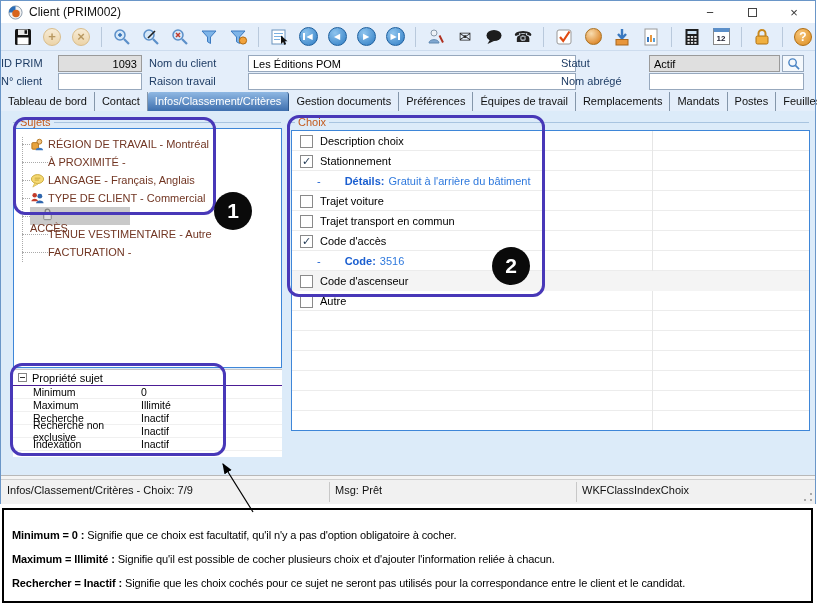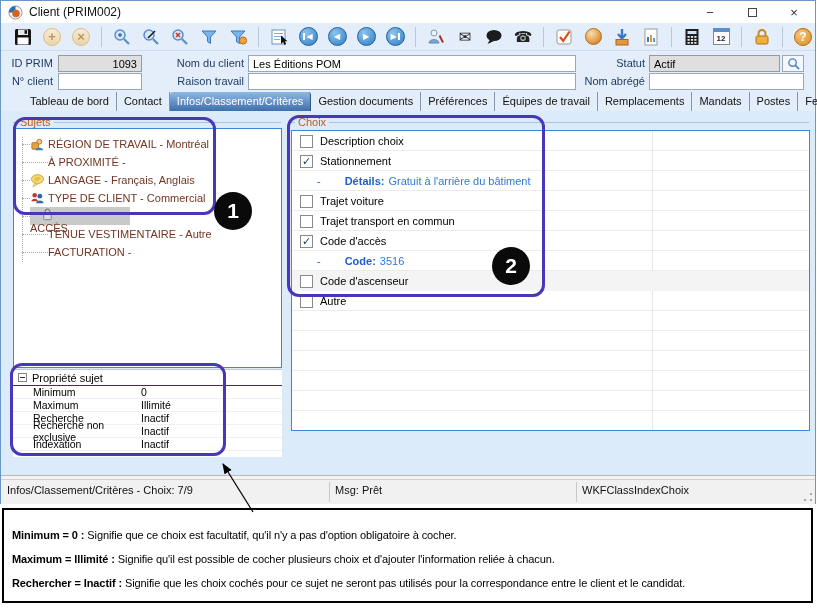--- a/index.html
+++ b/index.html
@@ -25,29 +25,29 @@
   .orangebtn { background:radial-gradient(circle at 35% 30%, #f6c57a, #dd8d1f); border:1px solid #b06c10; color:#fff; font-size:12px; }
   .navbtn { width:19px; height:19px; border-radius:50%; background:radial-gradient(circle at 35% 30%, #8ec4ee, #2e7cc4); border:1px solid #1d5f9e; color:#fff; display:flex; align-items:center; justify-content:center; gap:1px; }
   .navglyph { font-size:8px; line-height:1; }
   .navbar { width:2px; height:7px; background:#fff; display:inline-block; }
   .sphere { width:17px; height:17px; border-radius:50%; background:radial-gradient(circle at 35% 30%, #f8ddb0, #e0913a 70%, #b96d1a); border:1px solid #a9701f; }
   .glyphicon { font-size:15px; color:#222; }
   .calendaricon { width:17px; height:17px; background:#fff; border:1px solid #888; border-top:4px solid #5b8fc9; font-size:8px; font-weight:bold; color:#223; display:flex; align-items:center; justify-content:center; }
 
   
   .formarea { position:relative; height:40px; background:#e4eefa; }
-  .flabel { position:absolute; color:#1e3c64; text-align:right; height:16px; line-height:16px; }
+  .flabel { position:absolute; color:#1e3c64; height:16px; line-height:16px; }
   .ffield { position:absolute; height:17px; border:1px solid #97a8bd; background:#fff; font-family:"Liberation Sans",sans-serif; font-size:11px; padding:0 4px; }
   .ffield.ro { background:#dfdfdf; border-color:#9a9a9a; }
   .ffield.num { text-align:right; }
   .searchbtn { position:absolute; width:22px; height:17px; border:1px solid #97a8bd; background:#f4f8fc; display:flex; align-items:center; justify-content:center; }
   .searchbtn svg { width:13px; height:13px; }
 
   
-  .tabstrip { height:20px; display:flex; align-items:flex-end; padding-left:22px; background:#e4eefa; }
+  .tabstrip { height:20px; display:flex; align-items:flex-end; padding-left:0; background:#e4eefa; }
   .tab { padding:3px 7px 3px 7px; border-right:1px solid #8496aa; color:#111; white-space:nowrap; line-height:13px; background:transparent; }
   .tab.active { background:linear-gradient(#8fb8e3,#3e6fae); color:#fff; border-radius:3px 3px 0 0; border-right:1px solid #2d5586; }
 
   
   .main { position:relative; height:364px; background:#dcebf9; }
   .grouplabel { position:absolute; color:#c35a1e; font-size:11px; background:#dcebf9; padding:0 3px; z-index:2; }
   .gline { position:absolute; height:1px; background:#a8c4e0; z-index:1; }
   .listbox { position:absolute; background:#fff; border:1px solid #3e86d8; }
 
   

